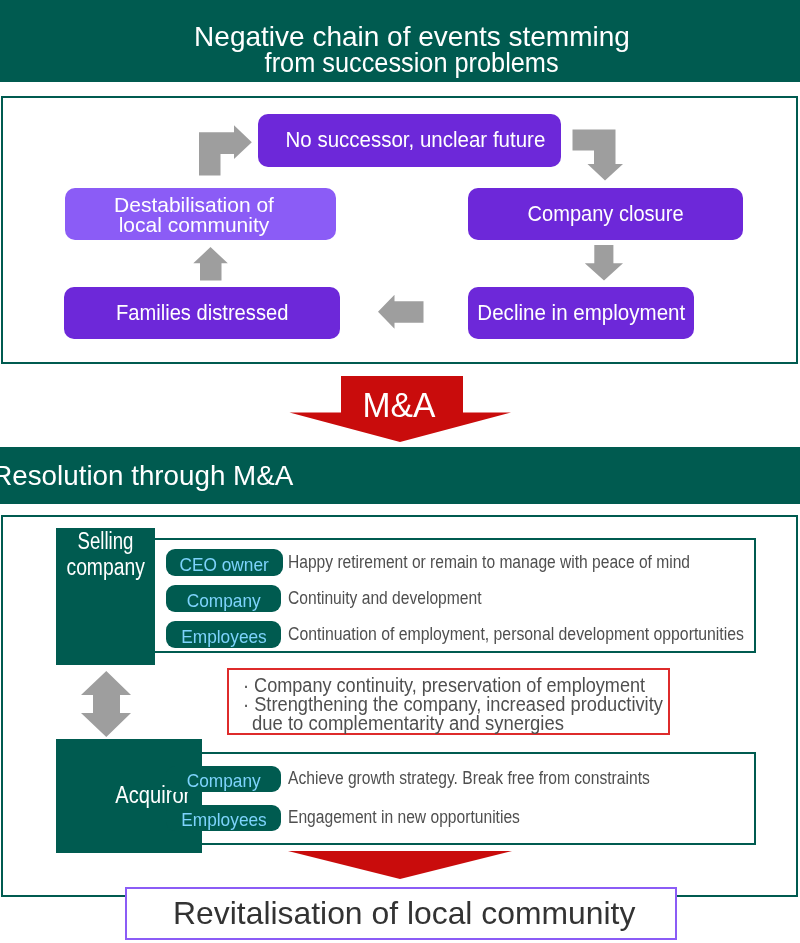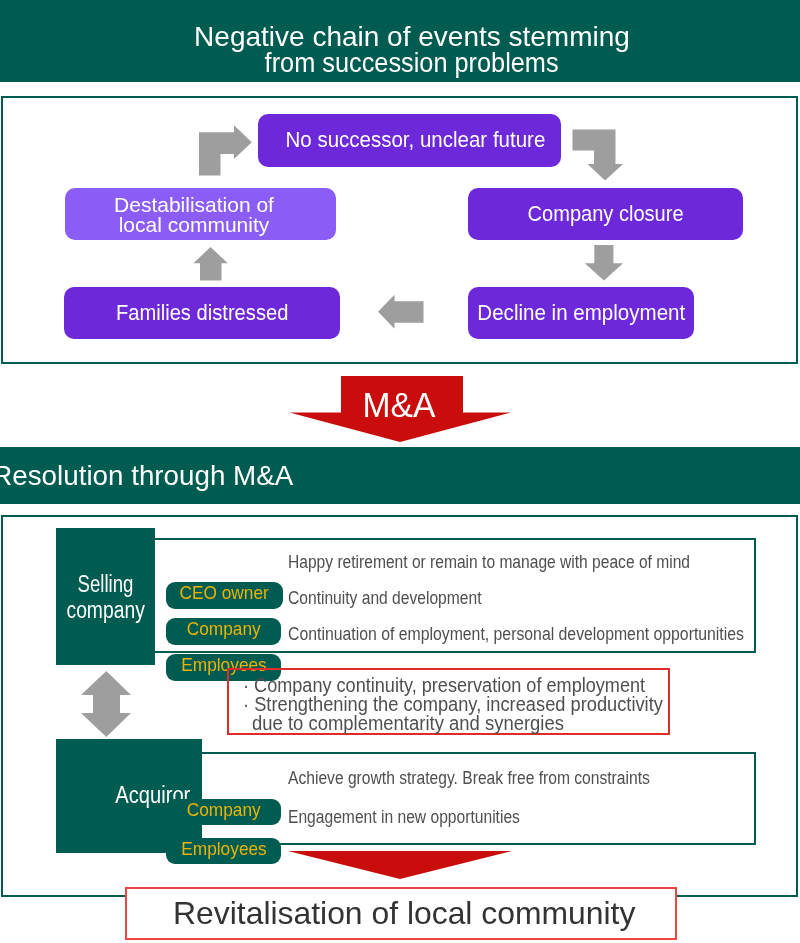--- a/index.html
+++ b/index.html
@@ -1,20 +1,20 @@
 <!DOCTYPE html>
 <html><head>
 <meta charset="utf-8">
 <style>
 html,body{margin:0;padding:0;}
 body{width:800px;height:943px;position:relative;font-family:"Liberation Sans",sans-serif;background:#fff;overflow:hidden;}
 .abs{position:absolute;}
 .teal{background:#005B50;color:#fff;}
 .tealbox{position:absolute;background:#6d28d9;color:#fff;border-radius:10px;display:flex;align-items:center;justify-content:center;text-align:center;}
-.pill{position:absolute;background:#005B50;color:#eab308;border-radius:9px;display:flex;align-items:flex-start;justify-content:center;margin-top:33px;}
+.pill{position:absolute;background:#005B50;color:#7dd3fc;border-radius:9px;display:flex;align-items:flex-end;justify-content:center;}
 .sx{display:inline-block;white-space:nowrap;}
 .gray{position:absolute;color:#4f4f4f;font-size:18px;display:flex;align-items:center;}
 </style>
 </head>
 <body>
 
 <div class="abs teal" style="left:0;top:0;width:800px;height:82px;font-size:28px;line-height:25.5px;padding-top:24px;box-sizing:border-box;text-align:center;">
   <div style="width:824px;"> 
     <span class="sx">Negative chain of events stemming</span><br>
     <span class="sx" style="transform:scaleX(.904);">from succession problems</span>
@@ -53,21 +53,21 @@
   <text x="399" y="417" fill="#fff" font-size="35" text-anchor="middle" font-family="Liberation Sans, sans-serif" transform="translate(399,0) scale(0.96,1) translate(-399,0)">M&amp;A</text>
 
   <polygon fill="#C90C0C" points="288,851 512,851 400,879"></polygon>
 </svg>
 
 <div class="abs teal" style="left:0;top:447px;width:800px;height:57px;text-align:left;font-size:28px;line-height:57px;"><span class="sx" style="transform:scaleX(.992);margin-left:-9px;">Resolution through M&amp;A</span></div>
 
 <div class="abs" style="left:1px;top:514.5px;width:793px;height:378.5px;border:2.5px solid #005B50;background:#fff;"></div>
 
 <div class="abs" style="left:150px;top:537.5px;width:605.5px;height:115px;border:2px solid #005B50;box-sizing:border-box;"></div>
-<div class="abs teal" style="left:56px;top:528px;width:99px;height:137px;display:flex;align-items:center;justify-content:center;text-align:center;font-size:23px;line-height:26px;">
+<div class="abs teal" style="left:56px;top:528px;width:99px;height:137px;display:flex;align-items:flex-start;justify-content:center;text-align:center;font-size:23px;line-height:26px;">
     <span class="sx"><span class="sx" style="transform:scaleX(.81);">Selling</span><br><span class="sx" style="transform:scaleX(.84);">company</span></span>
   </div>
 
 <div class="pill" style="left:166px;top:549px;width:117px;height:27px;font-size:19px;">
     <span class="sx" style="transform:scaleX(.91);">CEO owner</span>
   </div>
 <div class="pill" style="left:166px;top:585px;width:115px;height:27px;font-size:19px;">
     <span class="sx" style="transform:scaleX(.91);">Company</span>
   </div>
 <div class="pill" style="left:166px;top:621px;width:115px;height:27px;font-size:19px;">
@@ -102,15 +102,15 @@
     <span class="sx" style="transform:scaleX(.91);">Employees</span>
   </div>
 
 <div class="gray" style="left:288px;top:765.5px;height:26px;">
     <span class="sx" style="transform:scaleX(.868);transform-origin:0 50%;">Achieve growth strategy. Break free from constraints</span>
   </div>
 <div class="gray" style="left:288px;top:804.5px;height:26px;">
     <span class="sx" style="transform:scaleX(.868);transform-origin:0 50%;">Engagement in new opportunities</span>
   </div>
 
-<div class="abs" style="left:124.7px;top:887px;width:552.3px;height:53px;border:2px solid #ef4444;box-sizing:border-box;background:#fff;display:flex;align-items:center;justify-content:center;font-size:30.5px;color:#333;">
+<div class="abs" style="left:124.7px;top:887px;width:552.3px;height:53px;border:2px solid #8b5cf6;box-sizing:border-box;background:#fff;display:flex;align-items:center;justify-content:center;font-size:30.5px;color:#333;">
     <span class="sx" style="transform:scaleX(1.045);margin-left:6px;">Revitalisation of local community</span>
   </div>
 
 </body></html>

